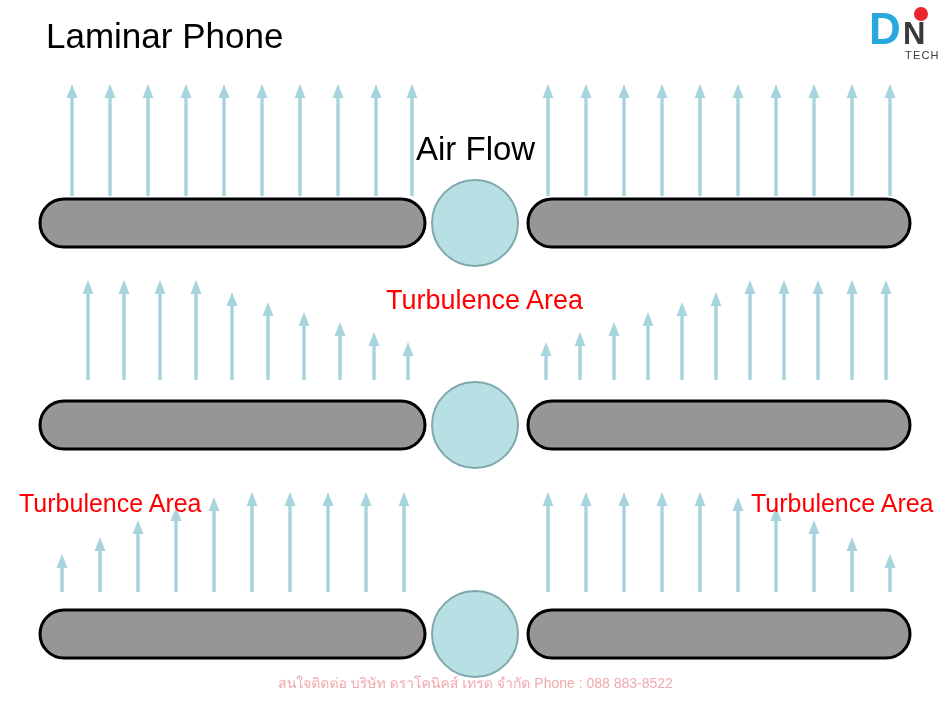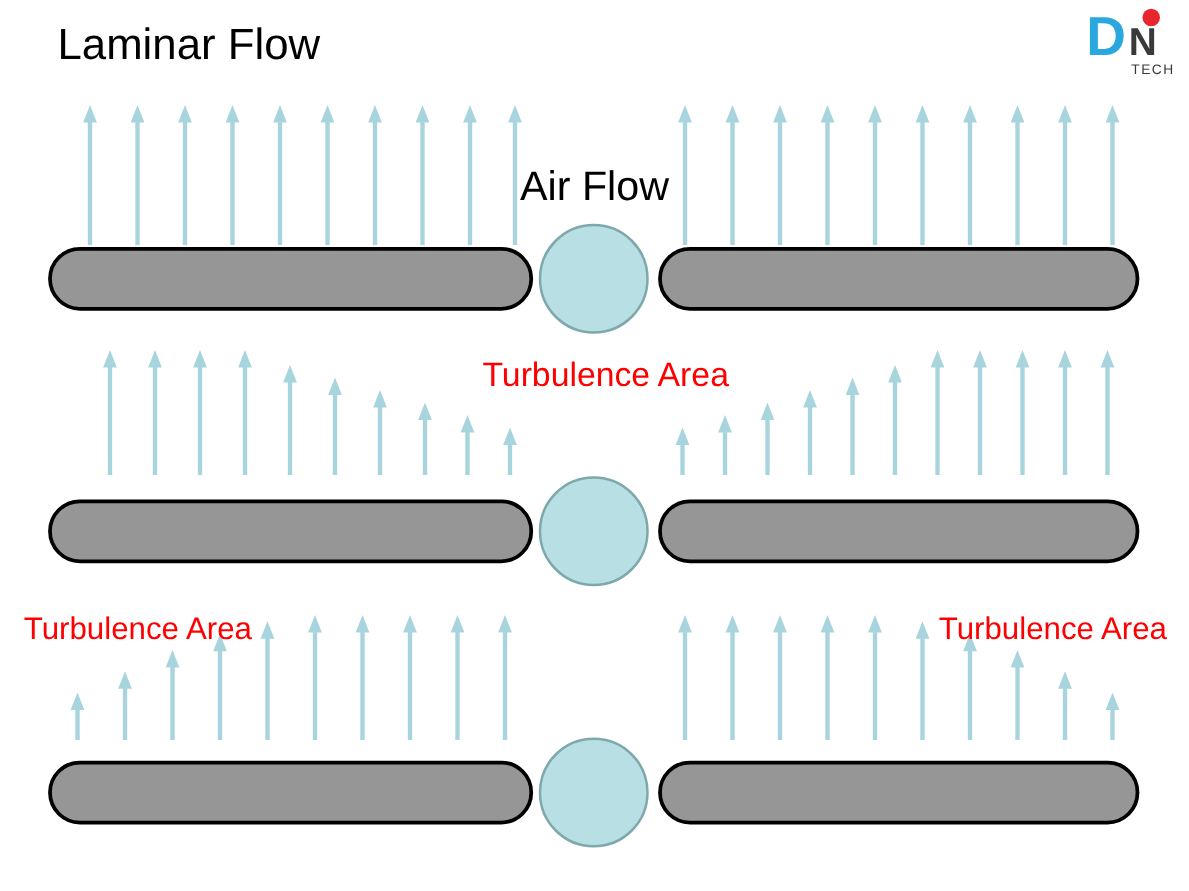--- a/index.html
+++ b/index.html
@@ -336,30 +336,31 @@
         <g>
           <rect x="888.25" y="566" width="3.5" height="26" fill="#a8d5dd"></rect>
           <polygon points="890,554 884.5,568 895.5,568" fill="#a8d5dd"></polygon>
         </g>
         <rect x="40" y="610" width="385" height="48" rx="24" ry="24" fill="#969696" stroke="#000000" stroke-width="3"></rect>
         <rect x="528" y="610" width="382" height="48" rx="24" ry="24" fill="#969696" stroke="#000000" stroke-width="3"></rect>
         <ellipse cx="475" cy="634" rx="43" ry="43" fill="#b8dfe3" stroke="#7fa8ad" stroke-width="2"></ellipse>
       </g>
     </svg>
 
-  <div class="label" id="title-laminar-flow">Laminar Flow</div>
+  <div class="label" id="title-laminar-flow">Laminar Phone</div>
 
   <div class="label" id="label-air-flow">Air Flow</div>
 
   <div class="label" id="label-turb-mid">Turbulence Area</div>
 
   <div class="label" id="label-turb-bottom-left">Turbulence Area</div>
 
   <div class="label" id="label-turb-bottom-right">Turbulence Area</div>
 
+  <div class="label" id="footer-contact">สนใจติดต่อ บริษัท ดราโคนิคส์ เทรด จำกัด Phone : 088 883-8522</div>
 
   <svg id="brand-logo" viewBox="0 0 78 62">
     <text x="0" y="40" font-family="Liberation Sans, sans-serif" font-size="44" font-weight="bold" fill="#29a8e0">D</text>
     <text x="34" y="40" font-family="Liberation Sans, sans-serif" font-size="31" font-weight="bold" fill="#3a3a3a">N</text>
     <circle cx="52" cy="10" r="7" fill="#e8262d"></circle>
     <text x="36" y="55" font-family="Liberation Sans, sans-serif" font-size="11" letter-spacing="1.2" fill="#3a3a3a">TECH</text>
   </svg>
 
 </div>
 

